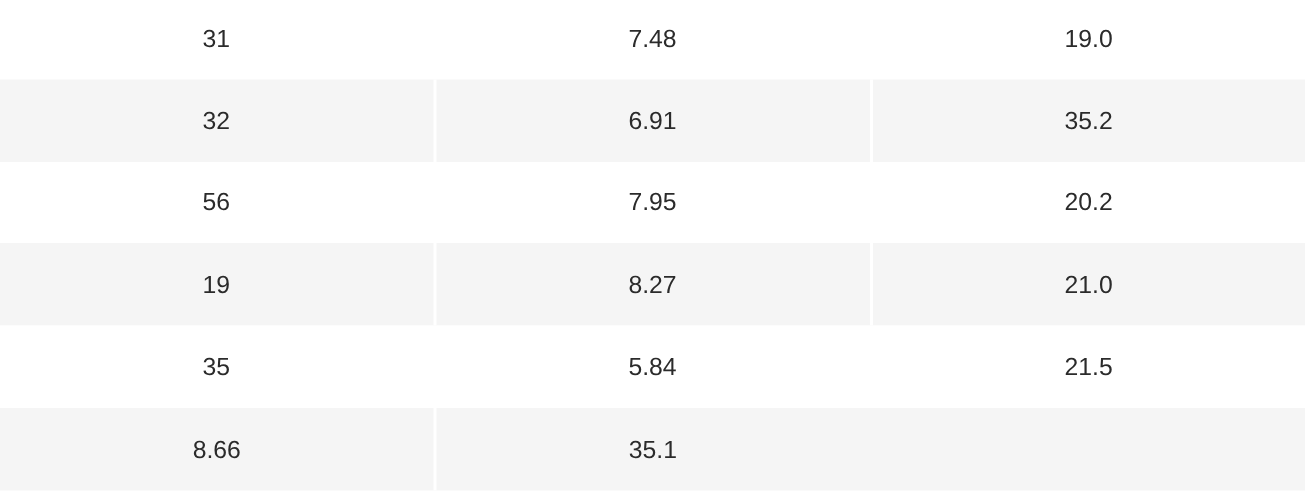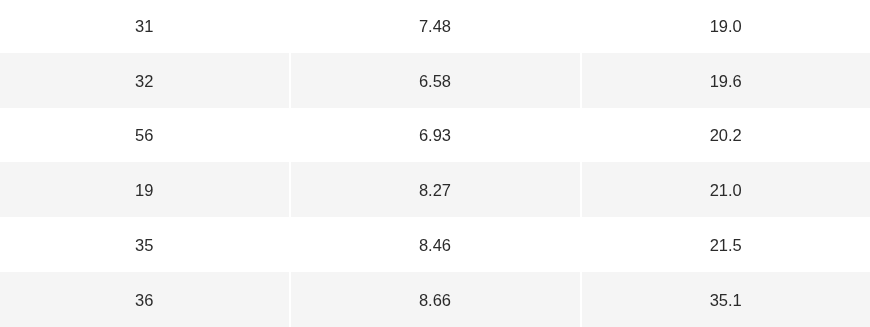--- a/index.html
+++ b/index.html
@@ -23,36 +23,35 @@
 <body>
 
 <div class="table">
   <div class="row">
     <div class="cell c0">31</div>
     <div class="cell c1">7.48</div>
     <div class="cell c2">19.0</div>
   </div>
   <div class="row alt">
     <div class="cell c0">32</div>
-    <div class="cell c1">6.58</div>
-    <div class="cell c2">19.6</div>
+    <div class="cell c1">6.91</div>
+    <div class="cell c2">35.2</div>
   </div>
   <div class="row">
     <div class="cell c0">56</div>
-    <div class="cell c1">6.93</div>
+    <div class="cell c1">7.95</div>
     <div class="cell c2">20.2</div>
   </div>
   <div class="row alt">
     <div class="cell c0">19</div>
     <div class="cell c1">8.27</div>
     <div class="cell c2">21.0</div>
   </div>
   <div class="row">
     <div class="cell c0">35</div>
-    <div class="cell c1">8.46</div>
+    <div class="cell c1">5.84</div>
     <div class="cell c2">21.5</div>
   </div>
   <div class="row alt">
-    <div class="cell c0">36</div>
     <div class="cell c1">8.66</div>
     <div class="cell c2">35.1</div>
   </div>
 </div>
 
 </body></html>

